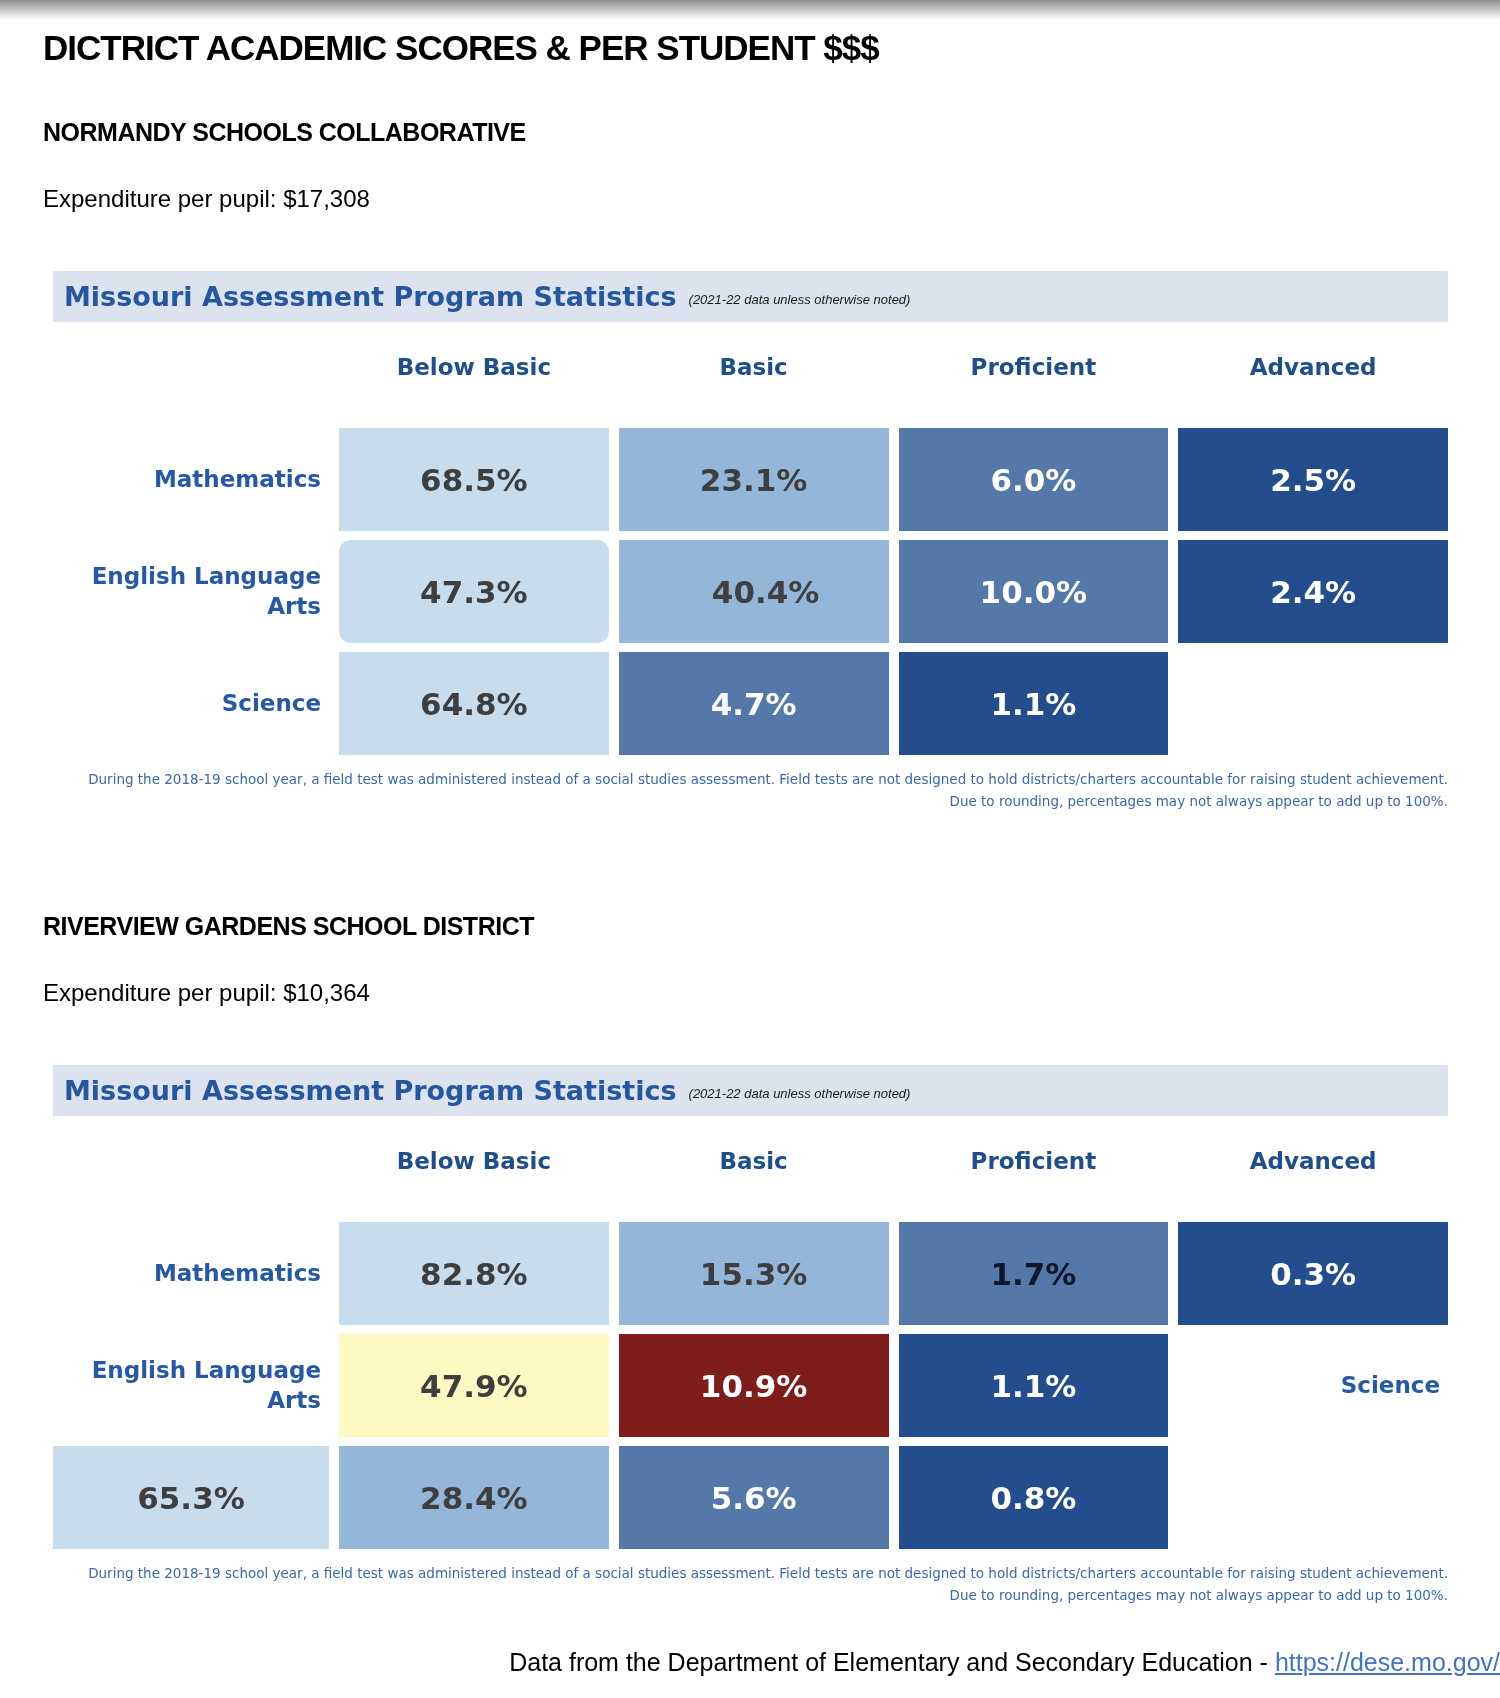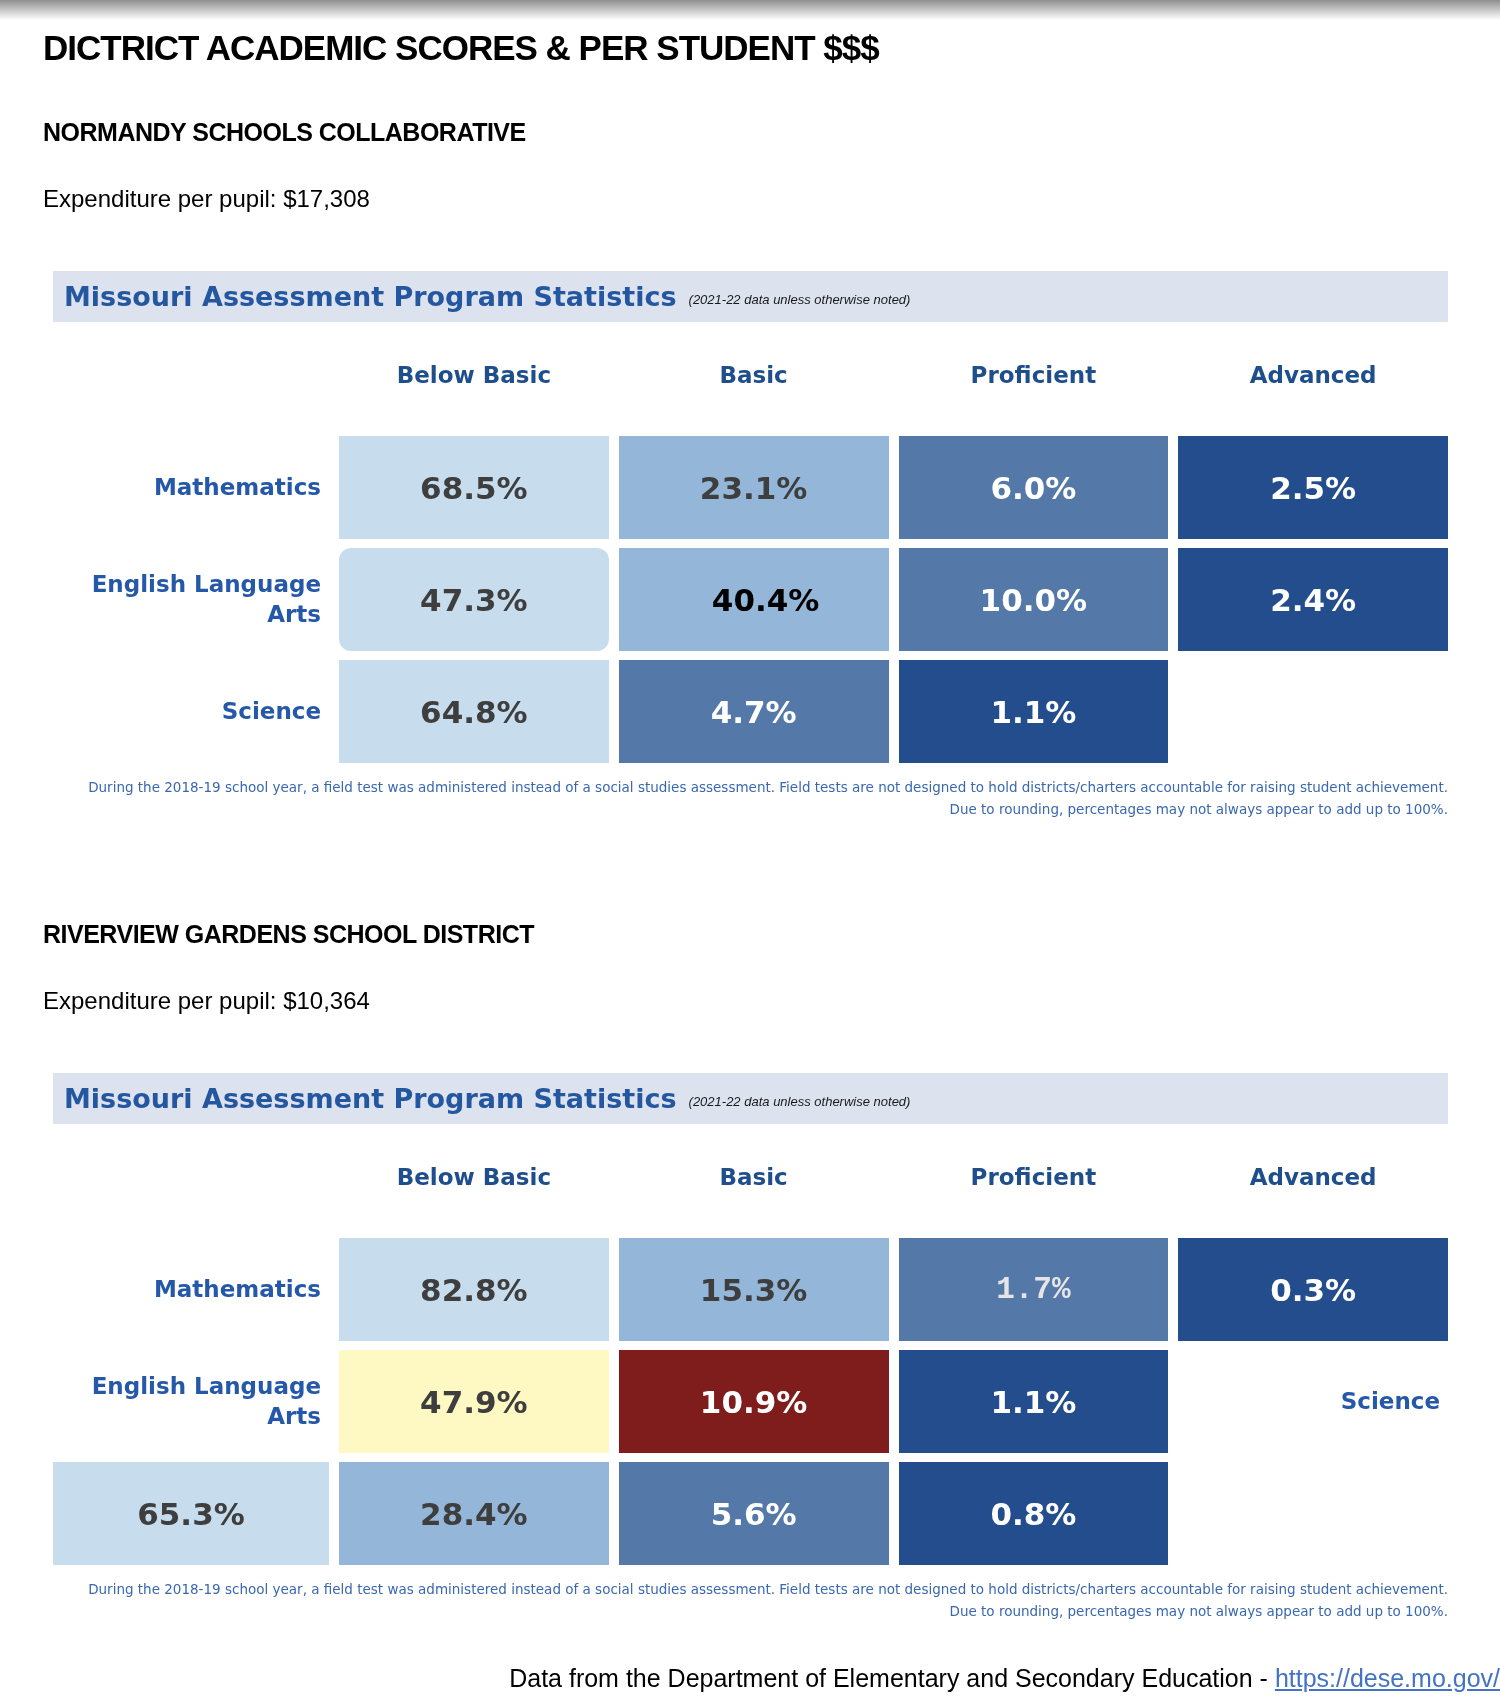--- a/index.html
+++ b/index.html
@@ -26,21 +26,21 @@
   .map-title{
     font-family:"DejaVu Sans",sans-serif;font-weight:bold;font-size:27px;color:#2457a0;
     white-space:nowrap;
   }
   .map-note{
     font-size:13px;font-style:italic;color:#1a1a1a;margin-left:12px;white-space:nowrap;
     padding-top:6px;
   }
   .col-headers{
     display:grid;grid-template-columns:276px repeat(4,1fr);column-gap:10px;
-    margin-top:40px;
+    margin-top:32px;
   }
   .col-header{
     text-align:center;font-family:"DejaVu Sans",sans-serif;font-weight:bold;
     font-size:23px;color:#1f4e8c;
   }
   .score-grid{
     display:grid;grid-template-columns:276px repeat(4,1fr);column-gap:10px;row-gap:9px;
     grid-auto-rows:103px;margin-top:48px;
   }
   .row-label{
@@ -88,21 +88,21 @@
 
     <div class="score-grid">
       <div class="row-label">Mathematics</div>
       <div class="score-cell" style="background: rgb(199, 221, 238); color: rgb(62, 62, 62);">68.5%</div>
       <div class="score-cell" style="background: rgb(148, 183, 217); color: rgb(62, 62, 62);">23.1%</div>
       <div class="score-cell" style="background: rgb(84, 120, 167); color: rgb(255, 255, 255);">6.0%</div>
       <div class="score-cell" style="background: rgb(35, 77, 141); color: rgb(255, 255, 255);">2.5%</div>
 
       <div class="row-label">English Language Arts</div>
       <div class="score-cell" style="background: rgb(199, 221, 238); color: rgb(62, 62, 62); border-radius: 12px;">47.3%</div>
-      <div class="score-cell" style="background: rgb(148, 183, 217); color: #000000; padding-left: 24px;">40.4%</div>
+      <div class="score-cell" style="background: rgb(148, 183, 217); color: #404040; padding-left: 24px;">40.4%</div>
       <div class="score-cell" style="background: rgb(84, 120, 167); color: rgb(255, 255, 255);">10.0%</div>
       <div class="score-cell" style="background: rgb(35, 77, 141); color: rgb(255, 255, 255);">2.4%</div>
 
       <div class="row-label">Science</div>
       <div class="score-cell" style="background: rgb(199, 221, 238); color: rgb(62, 62, 62);">64.8%</div>
       <div class="score-cell" style="background: rgb(84, 120, 167); color: rgb(255, 255, 255);">4.7%</div>
       <div class="score-cell" style="background: rgb(35, 77, 141); color: rgb(255, 255, 255);">1.1%</div>
     </div>
 
     <div class="footnote" style="color: rgb(58, 104, 176);">
@@ -127,21 +127,21 @@
       <span class="col-header" style="color: rgb(31, 78, 140);">Below Basic</span>
       <span class="col-header" style="color: rgb(31, 78, 140);">Basic</span>
       <span class="col-header" style="color: rgb(31, 78, 140);">Proficient</span>
       <span class="col-header" style="color: rgb(31, 78, 140);">Advanced</span>
     </div>
 
     <div class="score-grid">
       <div class="row-label">Mathematics</div>
       <div class="score-cell" style="background: rgb(199, 221, 238); color: rgb(62, 62, 62);">82.8%</div>
       <div class="score-cell" style="background: rgb(148, 183, 217); color: rgb(62, 62, 62);">15.3%</div>
-      <div class="score-cell" style="background: rgb(84, 120, 167); color: #e5e5e5; font-family: Liberation Mono, monospace;">1.7%</div>
+      <div class="score-cell" style="background: rgb(84, 120, 167); color: #0f172a;">1.7%</div>
       <div class="score-cell" style="background: rgb(35, 77, 141); color: rgb(255, 255, 255);">0.3%</div>
 
       <div class="row-label">English Language Arts</div>
       <div class="score-cell" style="background: #fef9c3; color: rgb(62, 62, 62);">47.9%</div>
       <div class="score-cell" style="background: #7f1d1d; color: rgb(255, 255, 255);">10.9%</div>
       <div class="score-cell" style="background: rgb(35, 77, 141); color: rgb(255, 255, 255);">1.1%</div>
 
       <div class="row-label">Science</div>
       <div class="score-cell" style="background: rgb(199, 221, 238); color: rgb(62, 62, 62);">65.3%</div>
       <div class="score-cell" style="background: rgb(148, 183, 217); color: rgb(62, 62, 62);">28.4%</div>

